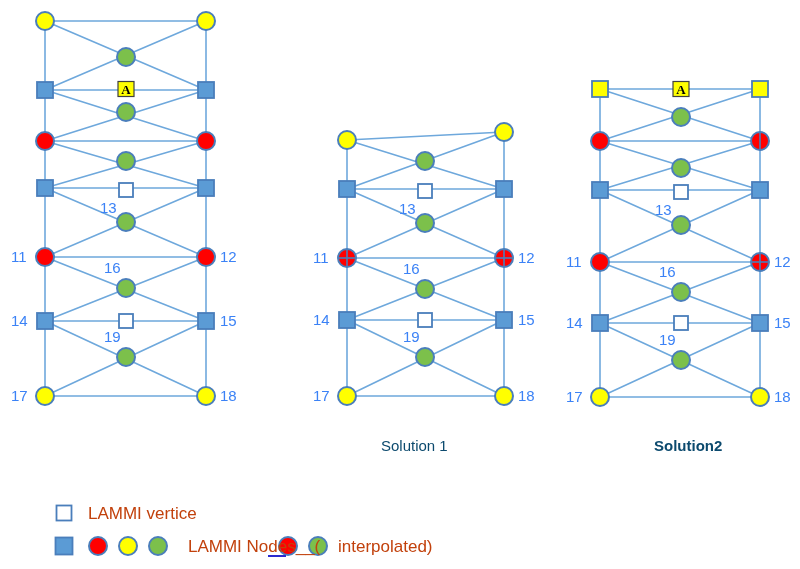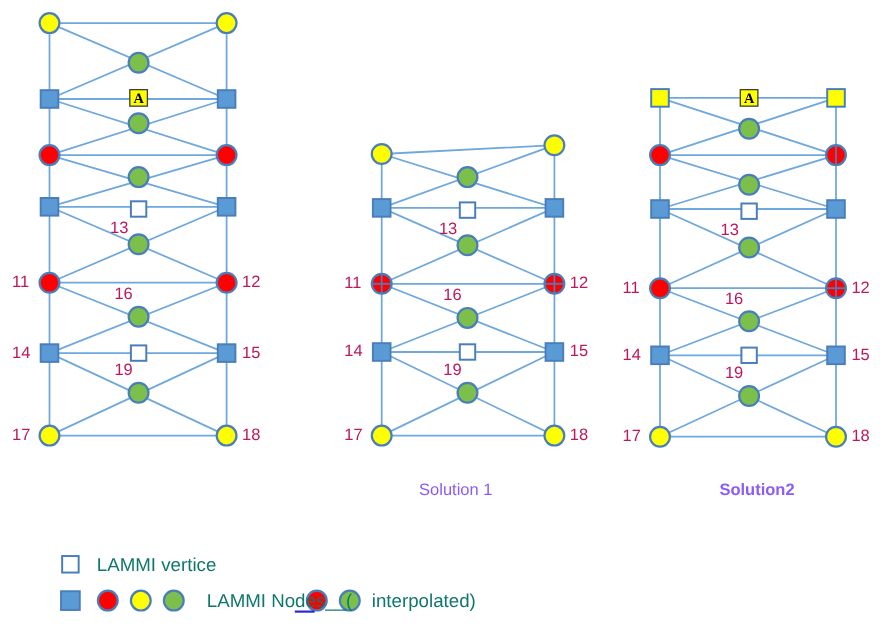--- a/index.html
+++ b/index.html
@@ -5,29 +5,29 @@
   html,body{margin:0;padding:0;}
   body{
     width:800px;height:569px;background:#ffffff;position:relative;overflow:hidden;
     font-family:"Liberation Sans", sans-serif;
     color:#000;
   }
   #stage{position:absolute;left:0;top:0;width:800px;height:569px;}
   svg.net{position:absolute;left:0;top:0;width:800px;height:569px;overflow:visible;}
   .lbl{
     position:absolute;font-family:"Liberation Sans", sans-serif;
-    font-size:15px;color:#be185d;white-space:nowrap;line-height:1;
+    font-size:15px;color:#3b82f6;white-space:nowrap;line-height:1;
   }
   .caption{
     position:absolute;font-family:"Liberation Sans", sans-serif;
-    font-size:15px;color:#8b5cf6;white-space:nowrap;
+    font-size:15px;color:#0c4a6e;white-space:nowrap;
   }
   .legend-text{
     position:absolute;font-family:"Liberation Sans", sans-serif;
-    font-size:17px;color:#0f766e;white-space:nowrap;
+    font-size:17px;color:#c2410c;white-space:nowrap;
   }
   .underline-mark{
     position:absolute;height:2px;background:#2a2ad0;
   }
 </style>
 </head>
 <body>
 
 <div id="stage">
   <svg class="net" id="net" viewBox="0 0 800 569">

